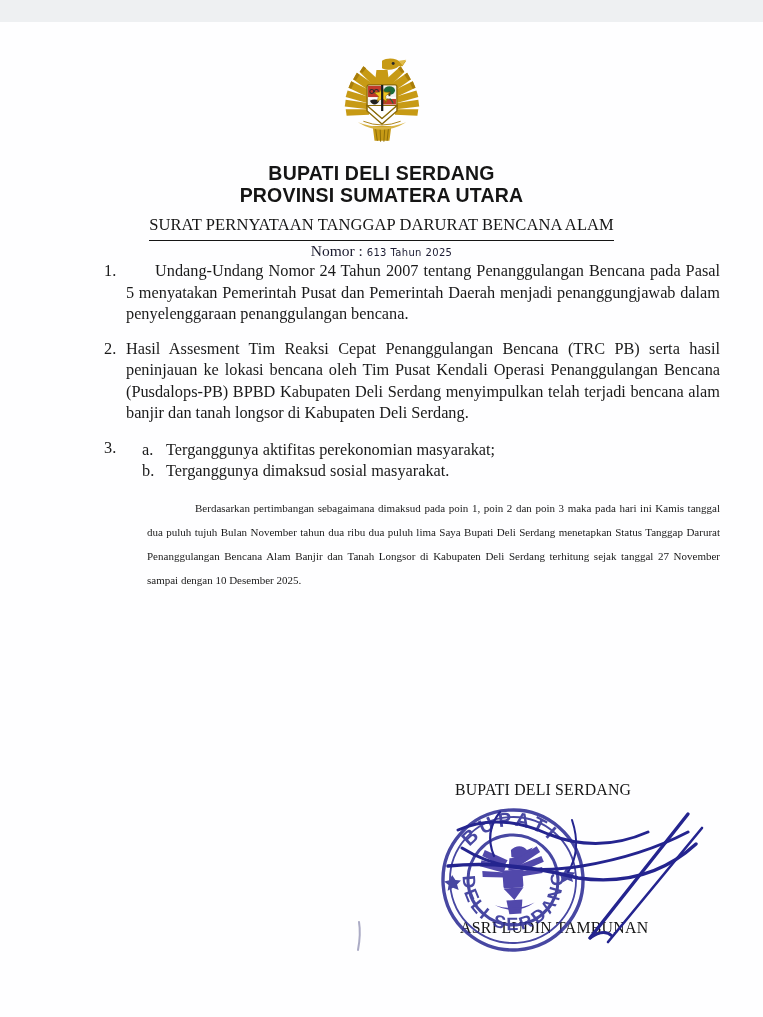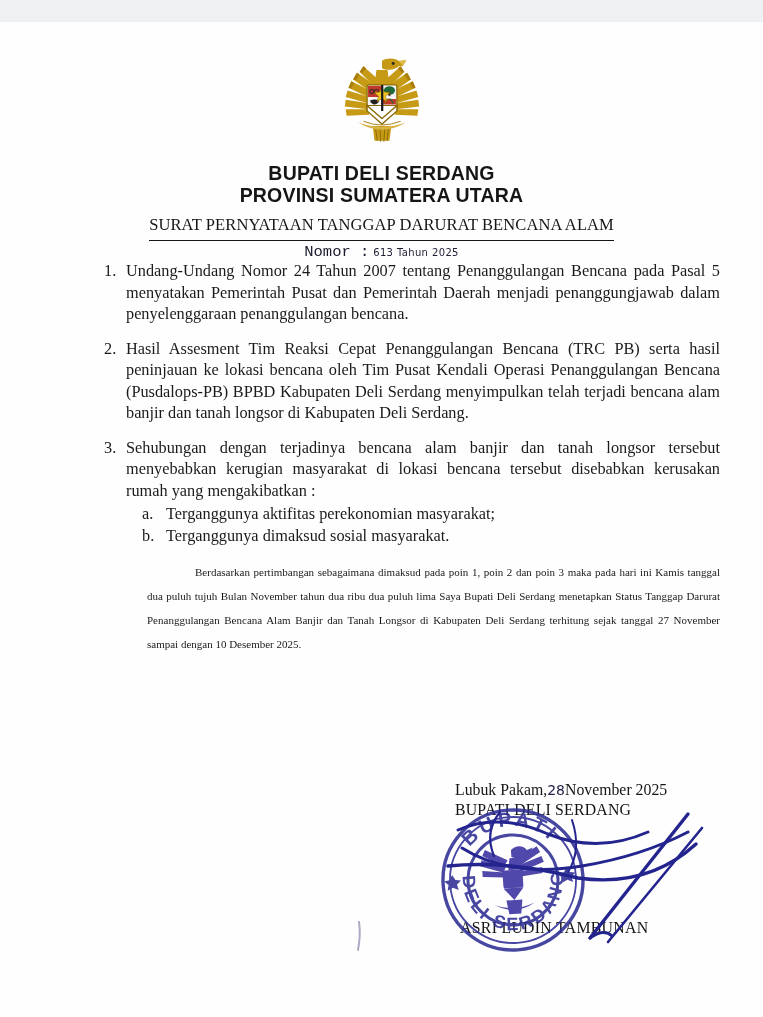--- a/index.html
+++ b/index.html
@@ -80,21 +80,21 @@
   }
   .doc-title span {
     border-bottom: 1.6px solid #151515;
     padding-bottom: 6px;
   }
   .nomor-line {
     margin-top: 7px;
     font-size: 15.5px;
     color: #1b1b2e;
   }
-  .nomor-label { font-family: Liberation Mono, monospace; text-align: center; }
+  .nomor-label { font-family: Liberation Serif, serif; text-align: center; }
   .hand {
     font-family: "DejaVu Sans", sans-serif;
     font-size: 10px;
     letter-spacing: 0.3px;
     color: #1c1c33;
     text-align: center;
   }
 
   
   .body-block {
@@ -112,21 +112,21 @@
   .num-marker {
     width: 22px;
     flex: 0 0 22px;
     text-align: left;
   }
   .num-text {
     flex: 1 1 auto;
     text-align: justify;
     text-justify: inter-word;
   }
-  .num-text.last-flush > :last-child { text-align: left; }
+  .num-text.last-flush > :last-child { text-align: left; margin-left: 29px; }
   .sub-list {
     margin-top: 2px;
     padding-left: 16px;
   }
   .sub-item {
     display: flex;
     line-height: 21.5px;
   }
   .sub-marker {
     width: 24px;
@@ -310,42 +310,38 @@
       <div class="num-item">
         <div class="num-marker">2.</div>
         <div class="num-text">
           <span>Hasil Assesment Tim Reaksi Cepat Penanggulangan Bencana (TRC PB) serta hasil peninjauan ke lokasi bencana oleh Tim Pusat Kendali Operasi Penanggulangan Bencana (Pusdalops-PB) BPBD Kabupaten Deli Serdang menyimpulkan telah terjadi bencana alam banjir dan tanah longsor di Kabupaten Deli Serdang.</span>
         </div>
       </div>
 
       <div class="num-item">
         <div class="num-marker">3.</div>
         <div class="num-text">
-          <span>Sehubungan dengan terjadinya bencana alam banjir dan tanah longsor tersebut menyebabkan kerugian masyarakat di lokasi bencana tersebut disebabkan kerusakan rumah yang mengakibatkan :</span>
           <div class="sub-list">
             <div class="sub-item">
               <span class="sub-marker">a.</span>
               <span>Terganggunya aktifitas perekonomian masyarakat;</span>
             </div>
             <div class="sub-item">
               <span class="sub-marker">b.</span>
               <span>Terganggunya dimaksud sosial masyarakat.</span>
             </div>
           </div>
         </div>
       </div>
 
       <div class="para">Berdasarkan pertimbangan sebagaimana dimaksud pada poin 1, poin 2 dan poin 3 maka pada hari ini Kamis tanggal dua puluh tujuh Bulan November tahun dua ribu dua puluh lima Saya Bupati Deli Serdang menetapkan Status Tanggap Darurat Penanggulangan Bencana Alam Banjir dan Tanah Longsor di Kabupaten Deli Serdang terhitung sejak tanggal 27 November sampai dengan 10 Desember 2025.</div>
 
     </div>
 
     <div class="sign-block">
-      <div class="sign-date">
-        <span>Lubuk Pakam,</span><span class="d-hand">28</span><span>November 2025</span>
-      </div>
       <div class="sign-office">BUPATI DELI SERDANG</div>
       <div class="sign-name">ASRI LUDIN TAMBUNAN</div>
     </div>
 
     <div class="stamp">
       <svg viewBox="0 0 152 152" width="152" height="152" xmlns="http://www.w3.org/2000/svg">
         <defs>
           <path id="arcTop" d="M 22 76 A 54 54 0 0 1 130 76"></path>
           <path id="arcBot" d="M 26 76 A 50 50 0 0 0 126 76"></path>
         </defs>

